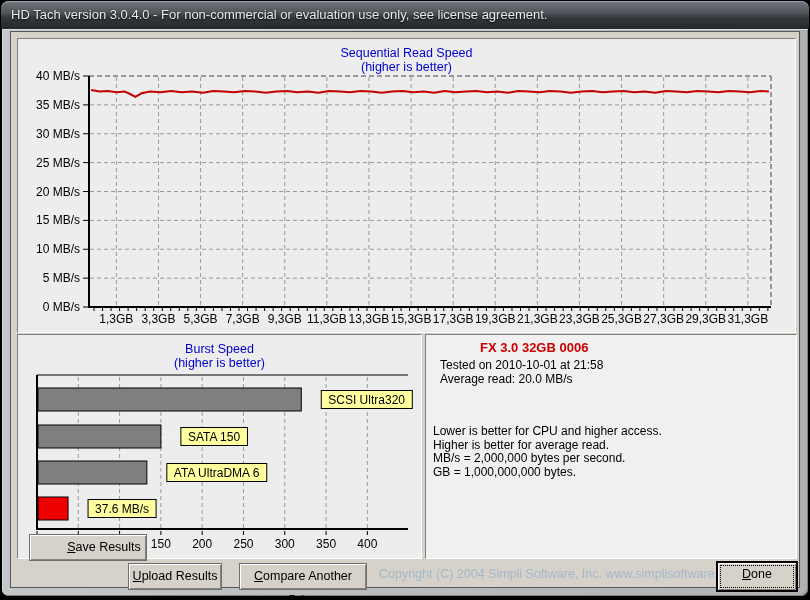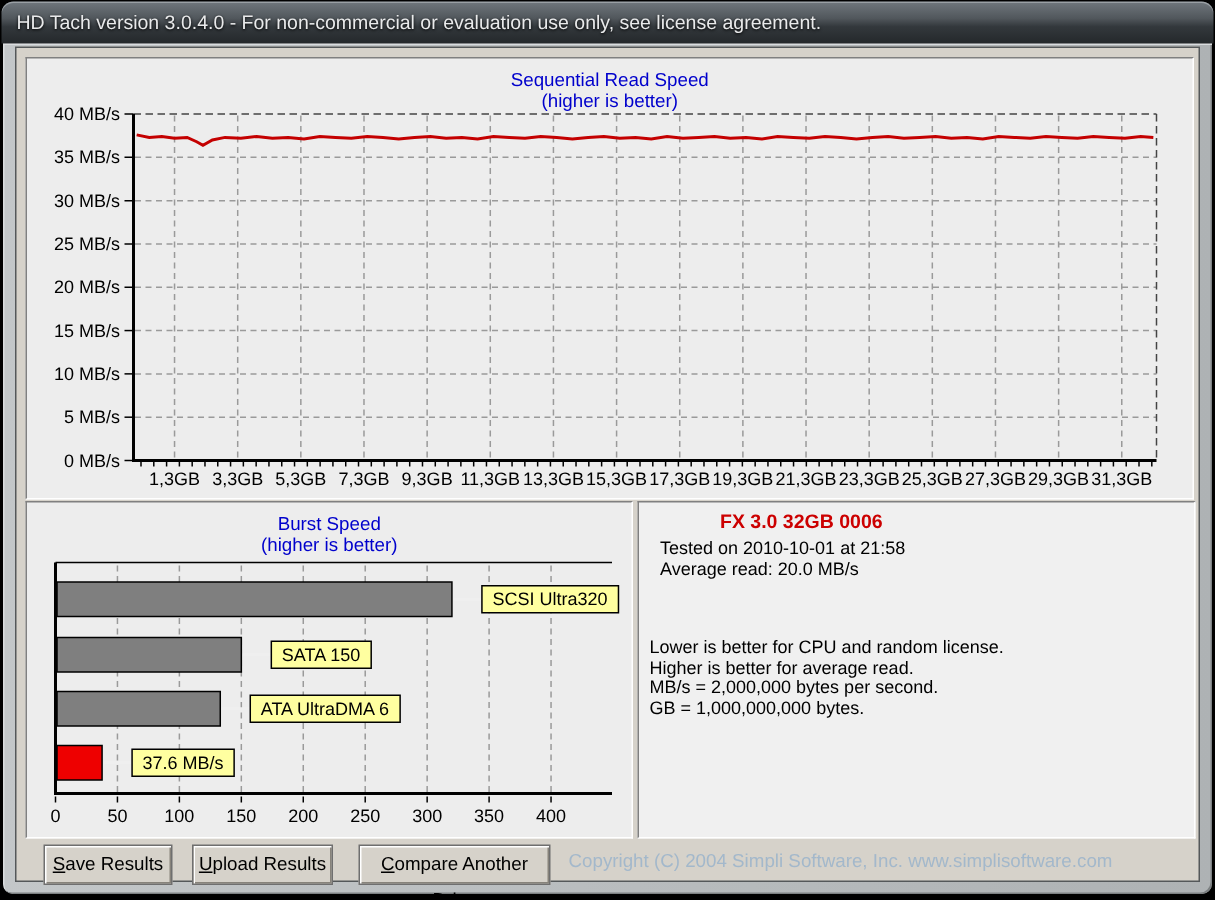--- a/index.html
+++ b/index.html
@@ -48,21 +48,21 @@
   .stats{position:absolute;left:14px;top:24px;line-height:13.5px;}
   .notes{position:absolute;left:7px;top:90px;line-height:13.5px;}
   
   .btn{
     position:absolute;height:25px;line-height:24px;text-align:center;
     background:#d6d2ca;font-size:12.5px;color:#000;cursor:default;
     border:1px solid #6f6f6f;
     box-shadow:inset 1px 1px 0 #ffffff, inset -1px -1px 0 #87837b;
   }
   .btn::first-letter{text-decoration:underline;}
-  .btn-save{left:18px;top:531px;width:84px;}
+  .btn-save{left:18px;top:502px;width:84px;padding-left:32px;}
   .btn-upload{left:117px;top:531px;width:92px;}
   .btn-compare{left:228px;top:531px;width:126px;}
   .btn-done{
     left:705px;top:529px;width:78px;height:27px;line-height:23px;
     border:2px solid #000;
     box-shadow:inset 1px 1px 0 #ffffff, inset -1px -1px 0 #87837b;
   }
   .btn-done::after{
     content:"";position:absolute;left:3px;top:3px;right:3px;bottom:3px;
     outline:1px dotted #000;
@@ -287,27 +287,28 @@
           </svg>
       </div>
 
       <div class="panel panel-info">
         <div class="drive-name">FX 3.0 32GB 0006</div>
         <div class="stats">
           <div>Tested on 2010-10-01 at 21:58</div>
           <div>Average read: 20.0 MB/s</div>
         </div>
         <div class="notes">
-          <div>Lower is better for CPU and random license.</div>
+          <div>Lower is better for CPU and higher access.</div>
           <div>Higher is better for average read.</div>
           <div>MB/s = 2,000,000 bytes per second.</div>
           <div>GB = 1,000,000,000 bytes.</div>
         </div>
       </div>
 
       <div class="btn btn-save">Save Results</div>
       <div class="btn btn-upload">Upload Results</div>
       <div class="btn btn-compare">Compare Another Drive</div>
       <div class="copyright">Copyright (C) 2004 Simpli Software, Inc. www.simplisoftware.com</div>
+      <div class="btn btn-done"><span>Done</span></div>
 
     </div>
   </div>
 </div>
 
 </body></html>

